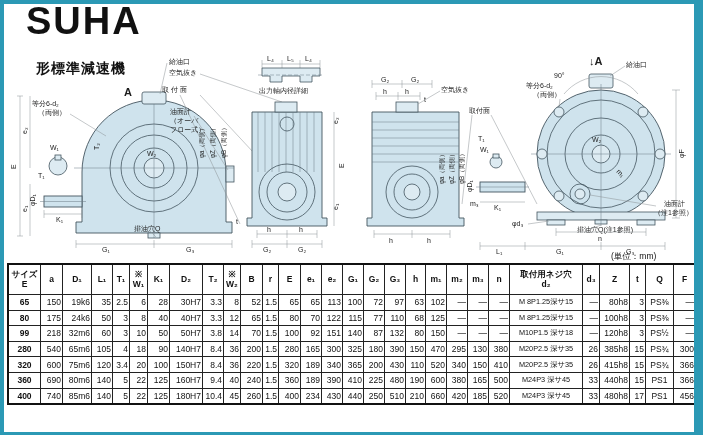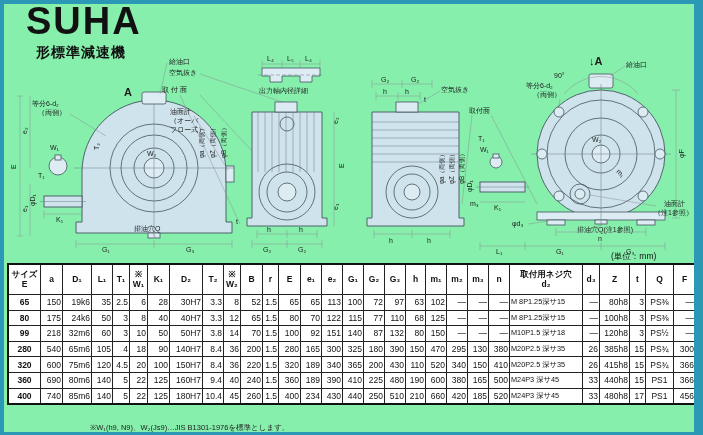--- a/index.html
+++ b/index.html
@@ -1,38 +1,38 @@
 <!DOCTYPE html>
 <html><head>
 <meta charset="utf-8">
 <style>
   html,body{margin:0;padding:0;background:#e8e8e4}
-  .page{position:relative;width:703px;height:435px;background:#86efac;box-sizing:border-box;
+  .page{position:relative;width:703px;height:435px;background:#ffffff;box-sizing:border-box;
         border-top:4px solid #2b99b5;border-left:4px solid #2b99b5;
         border-bottom:3px solid #2b99b5;border-right:9px solid #2b99b5;
         font-family:"Liberation Sans",sans-serif;color:#111;overflow:hidden}
   .brand{position:absolute;left:22px;top:-4px;font-size:38px;font-weight:bold;letter-spacing:2px}
-  .brand-sub{position:absolute;left:32px;top:40px;font-size:14px;font-weight:bold;letter-spacing:1px}
+  .brand-sub{position:absolute;left:32px;top:56px;font-size:14px;font-weight:bold;letter-spacing:1px}
   .size-label{position:absolute;top:7px;font-size:16px;font-weight:bold;letter-spacing:0.5px}
   .size1{left:148px}.size2{left:350px}
   .drawing{position:absolute;left:0px;top:50px}
   svg text{font-family:"Liberation Sans",sans-serif;font-size:7px;fill:#1c1c1c}
   svg text.big{font-size:11px;font-weight:bold}
   svg text.sm{font-size:6.3px}
   .hs{fill:#cfe3ed;stroke:#44555f;stroke-width:0.9}
   .hs2{fill:#ddebf2;stroke:#44555f;stroke-width:0.8}
   .ol{fill:none;stroke:#44555f;stroke-width:0.8}
   .thin{stroke:#6b7b85;stroke-width:0.5;fill:none}
   .dim{stroke:#8a9095;stroke-width:0.5;fill:none}
   .spec{position:absolute;left:3px;top:259px;width:690px;border-collapse:collapse;table-layout:fixed;background:#fff;border:2px solid #111}
   .spec th,.spec td{border:1px solid #222;padding:0 1px;overflow:hidden;font-family:"Liberation Sans",sans-serif}
   .spec th{height:29px;font-size:8.5px;font-weight:bold;text-align:center;white-space:pre-line;line-height:1.15}
   .spec td{height:14.6px;font-size:8.5px;text-align:right}
   .spec td.size{text-align:center;font-weight:bold}
-  .spec td.screw{text-align:left;font-size:7.3px;white-space:nowrap}
+  .spec td.screw{text-align:center;font-size:7.3px;white-space:nowrap}
   .spec td.q{text-align:center}
   .unit{position:absolute;left:607px;top:247px;font-size:8.5px}
   .footnote{position:absolute;left:86px;top:418px;font-size:7.5px;color:#222}
 </style>
 </head>
 <body>
 
 <div class="page">
 
   <div class="brand">SUHA</div>
@@ -443,21 +443,21 @@
           <td>15</td>
           <td class="q">PS¾</td>
           <td>300</td>
           <td>142</td>
         </tr>
         <tr>
           <td class="size">320</td>
           <td>600</td>
           <td>75m6</td>
           <td>120</td>
-          <td>4.5</td>
+          <td>3.4</td>
           <td>20</td>
           <td>100</td>
           <td>150H7</td>
           <td>8.4</td>
           <td>36</td>
           <td>220</td>
           <td>1.5</td>
           <td>320</td>
           <td>189</td>
           <td>340</td>
@@ -537,14 +537,13 @@
           <td>33</td>
           <td>480h8</td>
           <td>17</td>
           <td class="q">PS1</td>
           <td>456</td>
           <td>182</td>
         </tr>
       </tbody>
   </table>
 
-  <div class="footnote">※W₁(h9, N9)、W₂(Js9)…JIS B1301-1976を標準とします。</div>
 </div>
 
 </body></html>

